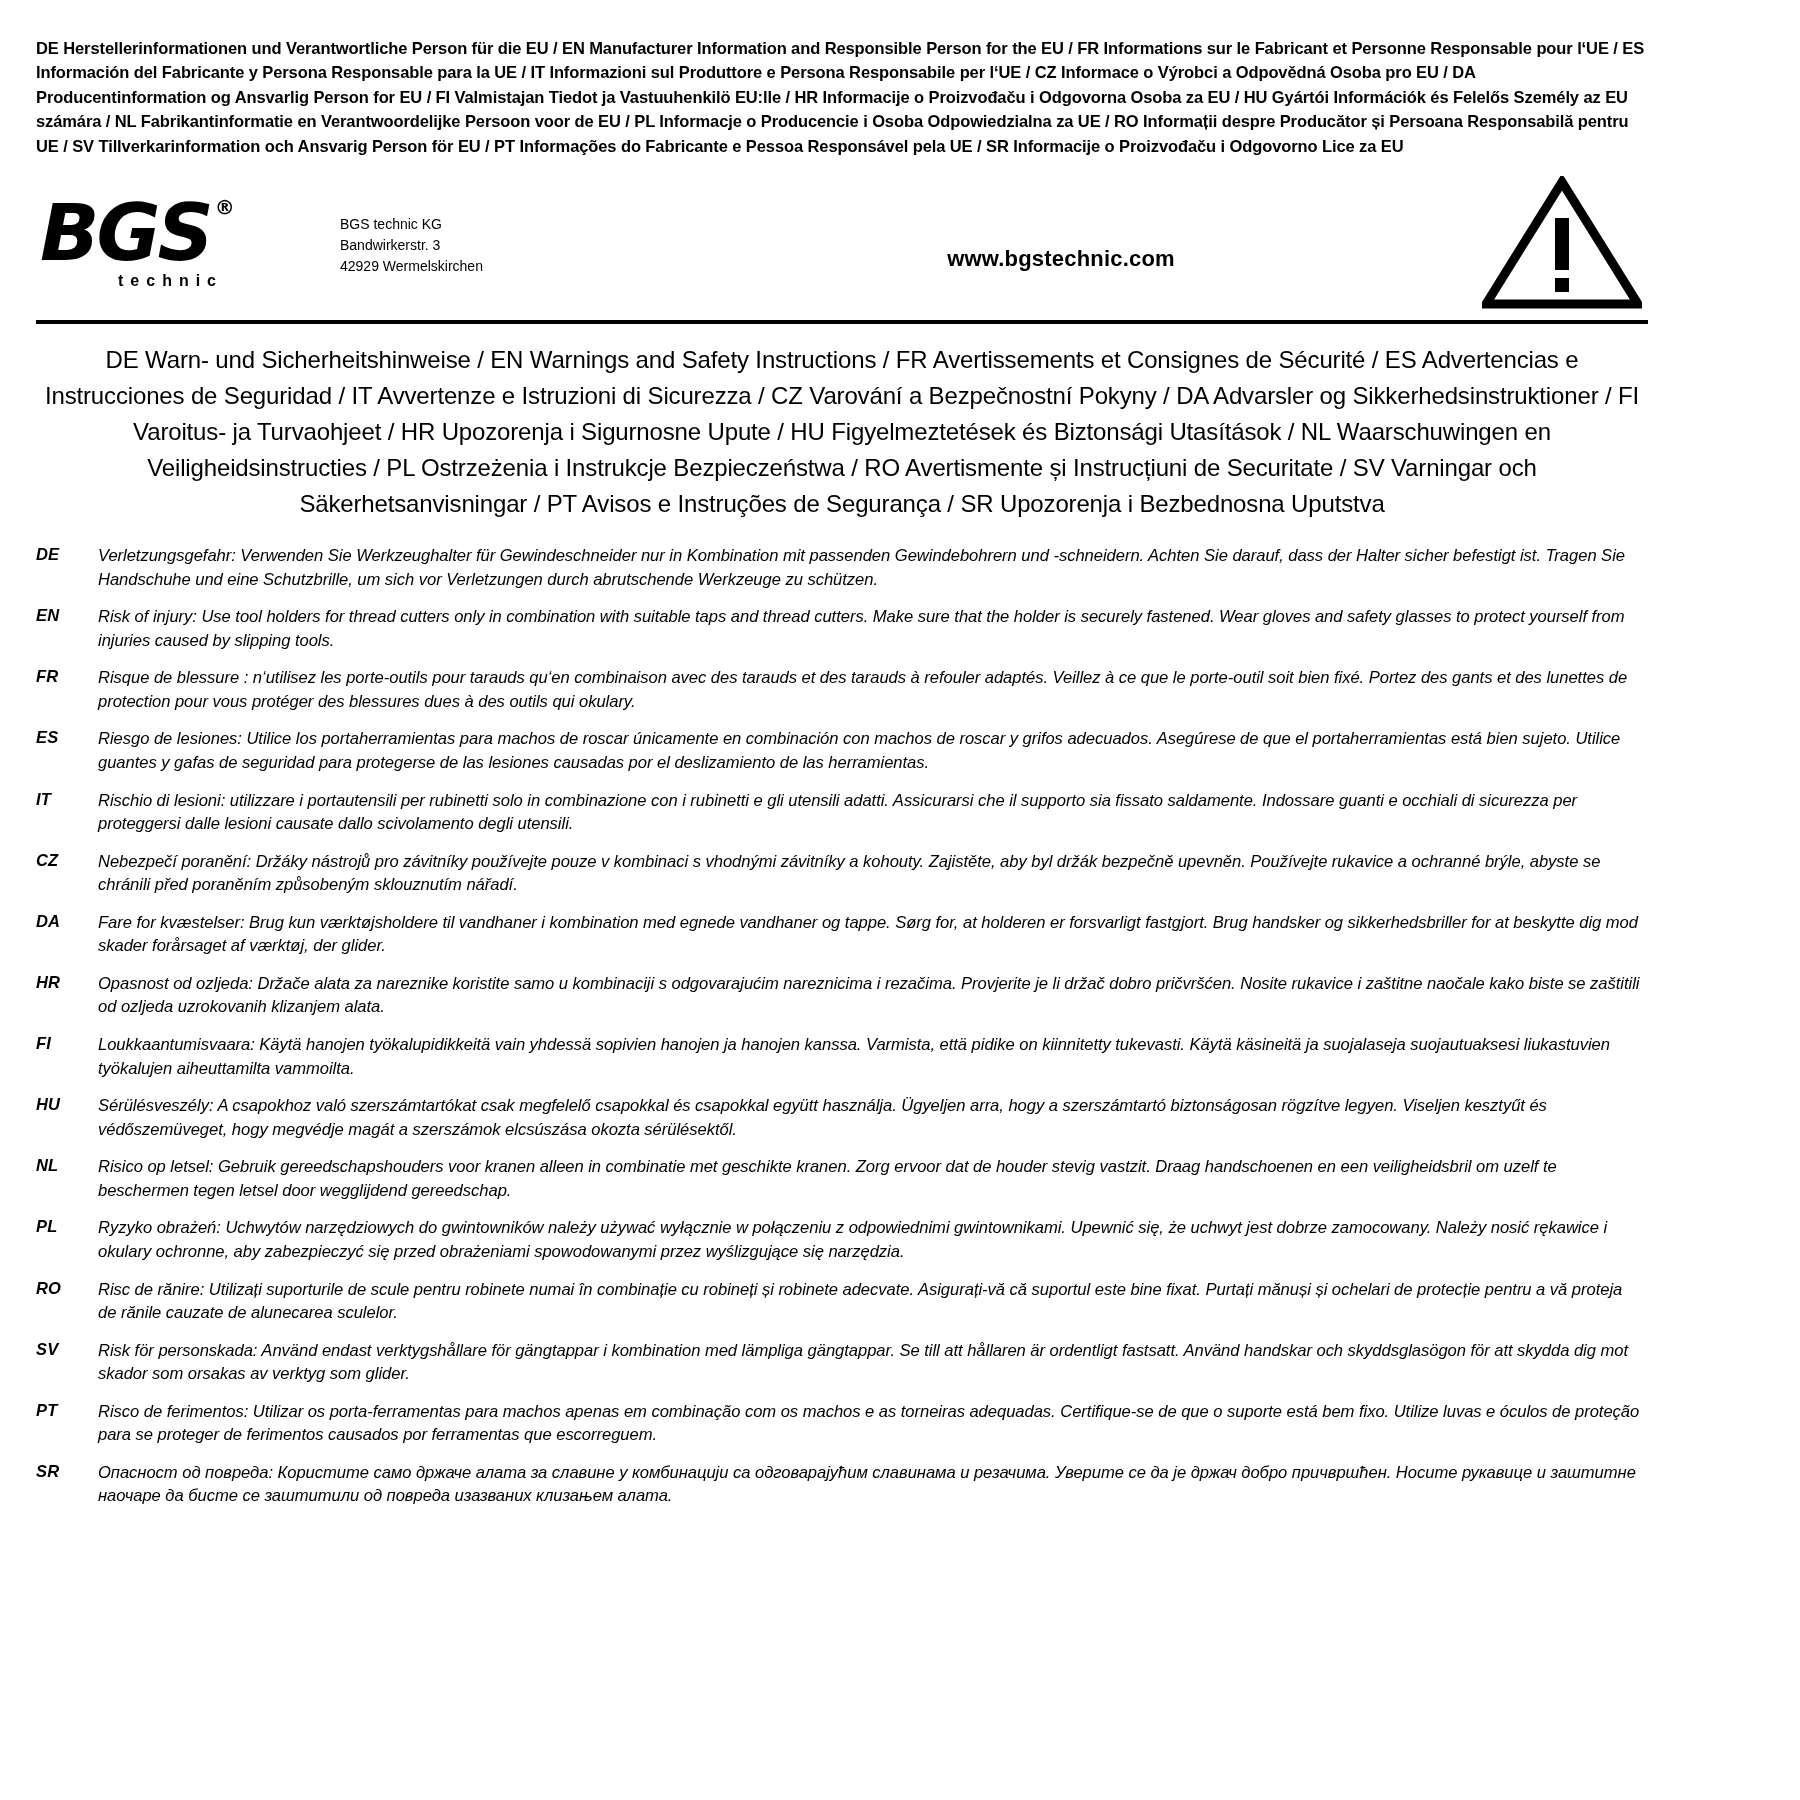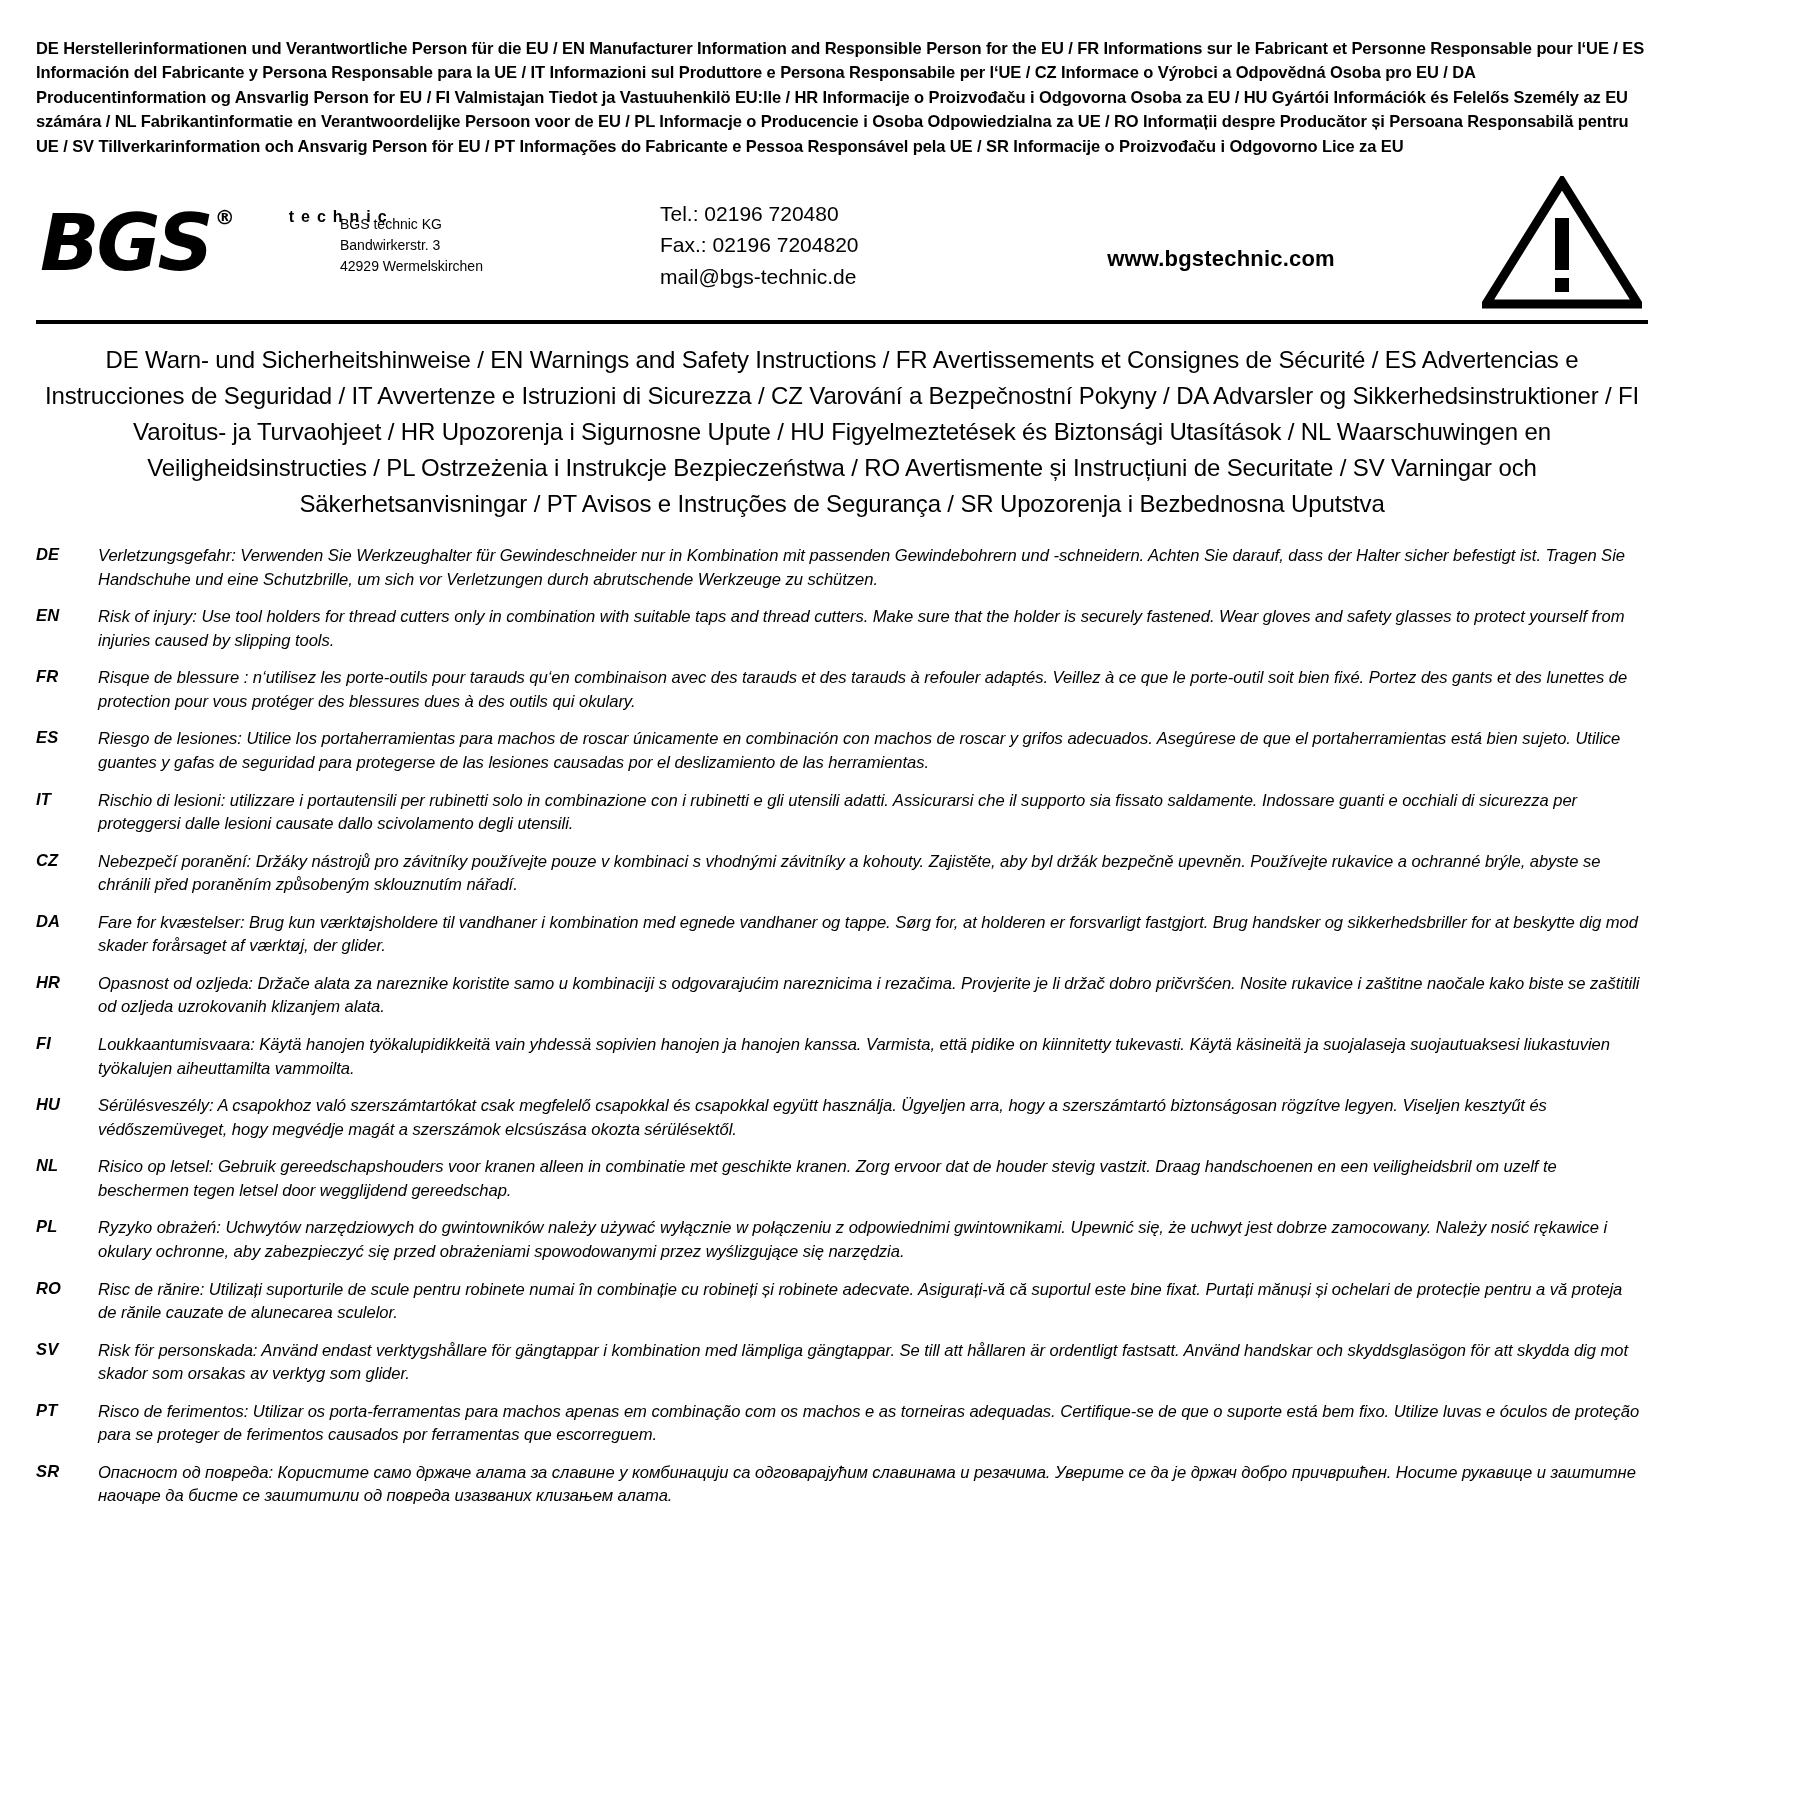--- a/index.html
+++ b/index.html
@@ -35,21 +35,21 @@
     display: flex;
     align-items: center;
     padding: 4px 0 10px 0;
     border-bottom: 4px solid #000;
     margin-bottom: 0;
   }
   .logo-wrap {
     width: 300px;
     flex: 0 0 300px;
     display: flex;
-    flex-direction: row;
+    flex-direction: column;
     align-items: flex-start;
     padding-left: 4px;
   }
   .logo-bgs {
     position: relative;
     font-size: 78px;
     font-weight: bold;
     font-family: "DejaVu Sans", sans-serif;
     letter-spacing: -3px;
     line-height: 0.95;
@@ -150,25 +150,20 @@
       </div>
       <div class="logo-technic">technic</div>
     </div>
 
     <div class="addr">
       <div>BGS technic KG</div>
       <div>Bandwirkerstr. 3</div>
       <div>42929 Wermelskirchen</div>
     </div>
 
-    <div class="contact">
-      <div>Tel.: 02196 720480</div>
-      <div>Fax.: 02196 7204820</div>
-      <div>mail@bgs-technic.de</div>
-    </div>
 
     <div class="weburl">www.bgstechnic.com</div>
 
     <div class="warn-tri">
       <svg width="160" height="134" viewBox="0 0 160 134" aria-hidden="true">
         <path d="M80 6 L156 128 L4 128 Z" fill="none" stroke="#000" stroke-width="9" stroke-linejoin="miter"></path>
         <rect x="73" y="42" width="14" height="52" fill="#000"></rect>
         <rect x="73" y="102" width="14" height="14" fill="#000"></rect>
       </svg>
     </div>

